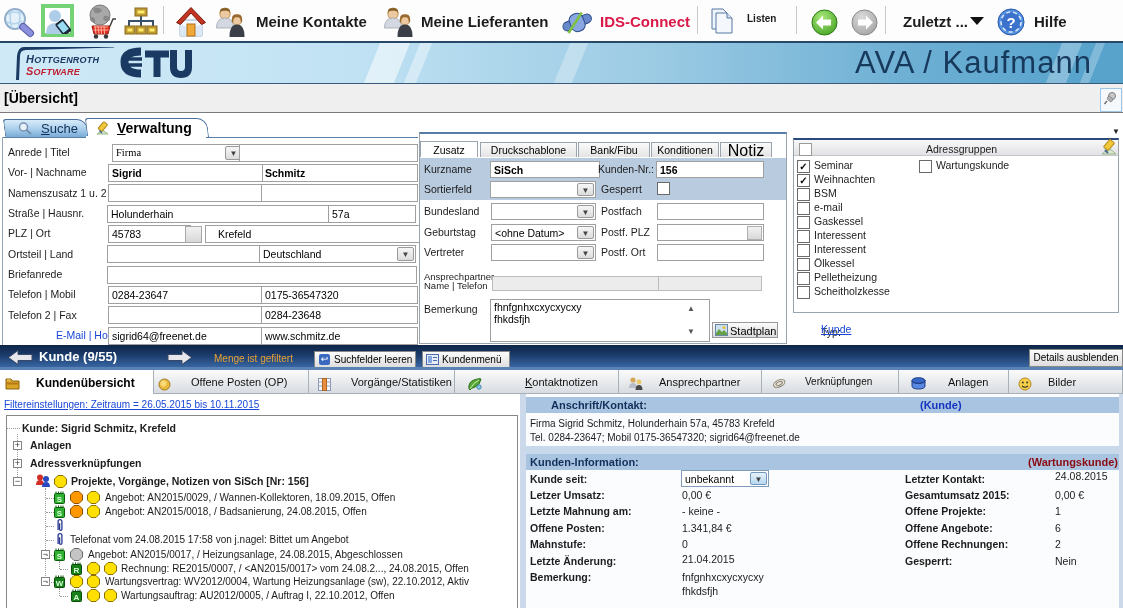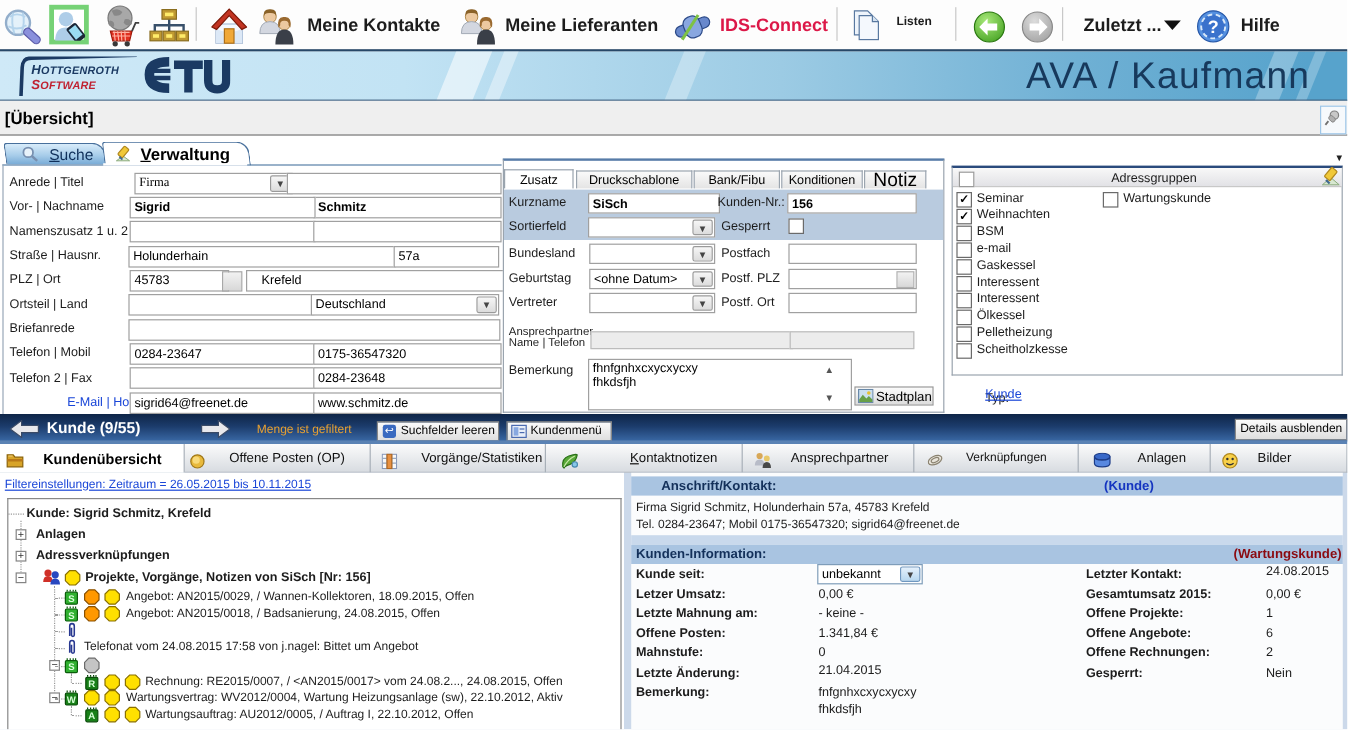--- a/index.html
+++ b/index.html
@@ -464,20 +464,21 @@
 
 <div class="exp abs" style="left:41px;top:550px;">−</div>
 <svg class="np abs" style="left:54px;top:548px;">
       <rect x="0.5" y="2.5" width="10" height="10" rx="1" fill="#30b030" stroke="#0a5c0a"></rect>
       <path d="M2 2 L2 0.5 M4.5 2 L4.5 0.5 M7 2 L7 0.5 M9 2 L9 0.5" stroke="#0a5c0a"></path>
       <text x="5.5" y="10.5" font-size="8" font-weight="bold" fill="#d8ffd8" text-anchor="middle" font-family="Liberation Sans">S</text>
     </svg>
 <svg class="abs oct" style="left:70px;top:548px;">
       <polygon points="4,0.5 9,0.5 12.5,4 12.5,9 9,12.5 4,12.5 0.5,9 0.5,4" fill="#c4c4c4" stroke="#6a6a6a"></polygon>
     </svg>
+<div class="abs txt tr" style="left:88px;top:549px;">Angebot: AN2015/0017,  / Heizungsanlage, 24.08.2015, Abgeschlossen</div>
 <div class="abs" style="left:59px;top:561px;width:1px;height:8px;border-left:1px dotted #9a9a9a;"></div>
 
 <svg class="np abs" style="left:71px;top:562px;">
       <rect x="0.5" y="2.5" width="10" height="10" rx="1" fill="#188018" stroke="#0a4c0a"></rect>
       <path d="M2 2 L2 0.5 M4.5 2 L4.5 0.5 M7 2 L7 0.5 M9 2 L9 0.5" stroke="#0a4c0a"></path>
       <text x="5.5" y="10.5" font-size="8" font-weight="bold" fill="#d8ffd8" text-anchor="middle" font-family="Liberation Sans">R</text>
     </svg>
 <svg class="abs oct" style="left:87px;top:562px;">
       <polygon points="4,0.5 9,0.5 12.5,4 12.5,9 9,12.5 4,12.5 0.5,9 0.5,4" fill="#ffe000" stroke="#8a7000"></polygon>
     </svg>

